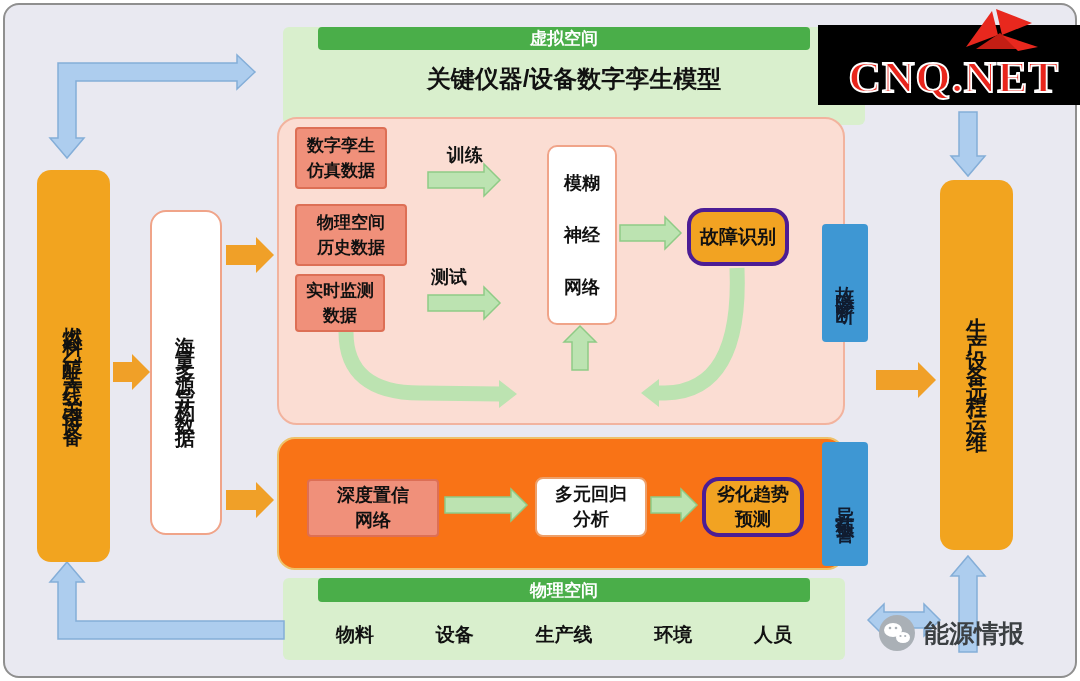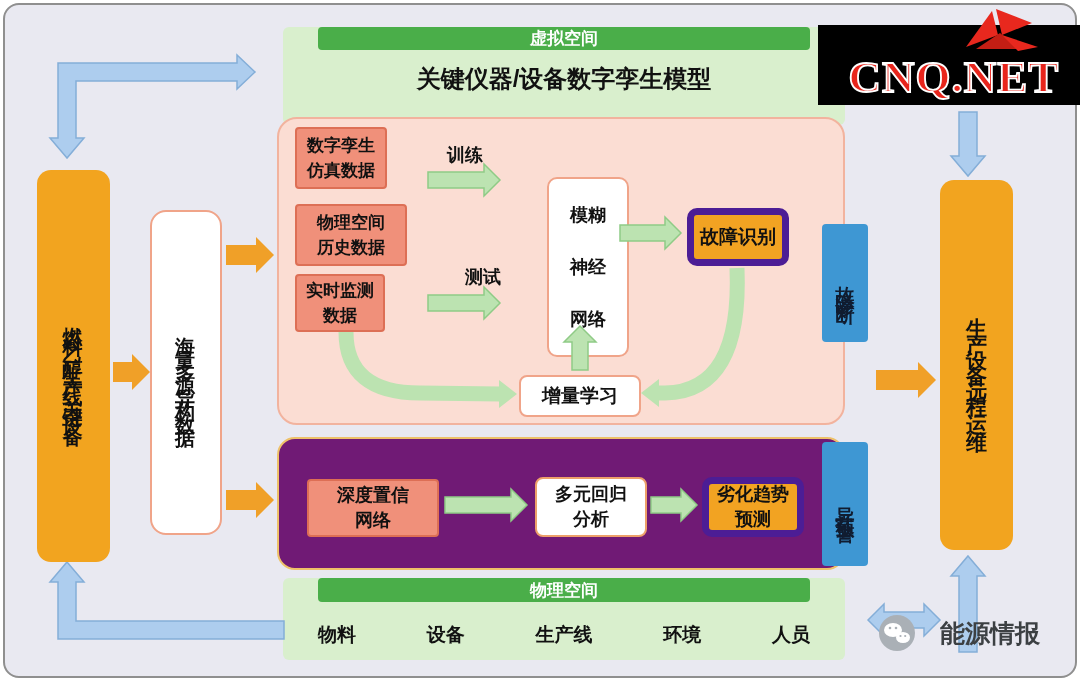--- a/index.html
+++ b/index.html
@@ -7,52 +7,52 @@
   .canvas{position:relative;width:1080px;height:681px;overflow:hidden;background:#ffffff;}
   .frame{position:absolute;inset:3px;border:2px solid #8f8f8f;border-radius:16px;background:#e9e9f1;}
   .arrows{position:absolute;left:0;top:0;z-index:2;pointer-events:none;}
   .blue{fill:#adcdee;stroke:#84aed8;stroke-width:1.5;}
   .green{fill:#bce3b1;stroke:#8fcb86;stroke-width:1.5;}
   .orangeA{fill:#f0a028;}
   .greenPath{fill:none;stroke:#bce3b1;stroke-width:15;}
   .greenHead{fill:#bce3b1;}
 
   .panel{position:absolute;z-index:1;}
-  .panel-virtual{left:283px;top:27px;width:562px;height:98px;background:#d9efcd;border-radius:6px;}
+  .panel-virtual{left:283px;top:27px;width:562px;height:98px;background:#d9efcd;border-radius:6px;padding-left:20px;}
   .panel-physical{left:283px;top:578px;width:562px;height:82px;background:#d9efcd;border-radius:6px;}
   .green-bar{position:absolute;left:35px;top:0;width:492px;height:23px;background:#4aae49;border-radius:4px;
              color:#ffffff;font-weight:bold;font-size:17px;display:flex;align-items:center;justify-content:center;z-index:3;}
   .vs-model{position:absolute;left:0;right:0;top:36px;text-align:center;font-size:24px;font-weight:bold;color:#111;z-index:3;}
-  .ps-items{position:absolute;left:0;right:0;bottom:12px;display:flex;justify-content:space-between;padding:0 35px;z-index:3;text-align:center;}
+  .ps-items{position:absolute;left:0;right:0;bottom:12px;display:flex;justify-content:space-between;padding:0 53px;z-index:3;text-align:center;}
   .ps-item{font-size:19px;font-weight:bold;color:#111;}
 
   .panel-fault{left:277px;top:117px;width:568px;height:308px;background:#fbddd3;border:2px solid #f2b39e;border-radius:20px;box-sizing:border-box;}
-  .panel-warning{left:277px;top:437px;width:568px;height:133px;background:#701a75;border:2px solid #eec169;border-radius:18px;box-sizing:border-box;}
+  .panel-warning{left:277px;top:437px;width:568px;height:133px;background:#f97316;border:2px solid #eec169;border-radius:18px;box-sizing:border-box;}
 
   .node{position:absolute;display:flex;align-items:center;justify-content:center;text-align:center;
         font-weight:bold;color:#111;white-space:pre-line;box-sizing:border-box;z-index:3;}
   .box-salmon{background:#f0907a;border:2px solid #dd6f55;border-radius:4px;}
   .box-white{background:#ffffff;border:2px solid #f0a489;border-radius:10px;}
-  .box-orange{background:#f2a322;border:7px solid #4c1d95;border-radius:10px;}
+  .box-orange{background:#f2a322;border:4px solid #4c1d95;border-radius:17px;}
 
   .vtext{writing-mode:vertical-rl;text-orientation:upright;}
   .big-orange{position:absolute;background:#f2a41f;border-radius:14px;display:flex;align-items:center;justify-content:center;
               font-weight:bold;color:#111;z-index:3;}
   .data-box{position:absolute;background:#ffffff;border:2px solid #f0a489;border-radius:16px;display:flex;align-items:center;justify-content:center;
             font-weight:bold;color:#111;z-index:3;box-sizing:border-box;}
   .tag{position:absolute;width:46px;background:#3e97d3;border-radius:4px;display:flex;align-items:center;justify-content:center;
        font-weight:bold;font-size:19px;color:#101c30;letter-spacing:6px;z-index:4;}
   .lbl{font-size:18px;font-weight:bold;color:#111;text-align:center;}
 
   .logo-box{position:absolute;left:818px;top:25px;width:272px;height:80px;background:#000000;z-index:6;}
   .logo-text{position:absolute;left:0;right:0;bottom:2px;text-align:center;font-family:"Liberation Serif","DejaVu Serif",serif;
              font-size:45px;font-weight:900;color:#e8251c;letter-spacing:1px;-webkit-text-stroke:1.8px #ffffff;}
   .logo-bird{position:absolute;right:48px;top:-18px;z-index:7;}
 
-  .watermark{position:absolute;left:878px;top:614px;display:flex;align-items:center;gap:24px;z-index:6;}
+  .watermark{position:absolute;left:878px;top:614px;display:flex;align-items:center;gap:8px;z-index:6;}
   .wm-text{font-size:25px;font-weight:bold;color:#3c4043;}
 </style>
 </head>
 <body>
 
 <div class="canvas">
   <div class="frame"></div>
 
   <svg class="arrows" width="1080" height="681" viewBox="0 0 1080 681">
 
@@ -99,26 +99,25 @@
   <div class="data-box vtext" style="left:150px;top:210px;width:72px;height:325px;font-size:20px;letter-spacing:13px;">海量多源异构数据</div>
 
   <div class="panel panel-fault">
     <div class="node box-salmon" style="left:16px;top:8px;width:92px;height:62px;font-size:17px;line-height:1.5;">数字孪生
 仿真数据</div>
     <div class="node box-salmon" style="left:16px;top:85px;width:112px;height:62px;font-size:17px;line-height:1.5;">物理空间
 历史数据</div>
     <div class="node box-salmon" style="left:16px;top:155px;width:90px;height:58px;font-size:17px;line-height:1.5;">实时监测
 数据</div>
     <div class="node lbl" style="left:158px;top:23px;width:56px;height:26px;">训练</div>
-    <div class="node lbl" style="left:176px;top:145px;width:56px;height:26px;">测试</div>
-    <div class="node box-white" style="left:268px;top:26px;width:82px;height:180px;font-size:18px;line-height:2.9;margin-top:32px;">模糊
+    <div class="node lbl" style="left:142px;top:145px;width:56px;height:26px;">测试</div>
+    <div class="node box-white" style="left:268px;top:26px;width:70px;height:180px;font-size:18px;line-height:2.9;">模糊
 神经
 网络</div>
     <div class="node box-orange" style="left:408px;top:89px;width:102px;height:58px;font-size:19px;">故障识别</div>
-    <div class="node box-white" style="left:240px;top:256px;width:122px;height:42px;font-size:19px;border-radius:8px;">增量学习</div>
   </div>
   <div class="tag vtext" style="left:822px;top:224px;height:118px;">故障诊断</div>
 
   <div class="panel panel-warning">
     <div class="node box-salmon" style="left:28px;top:40px;width:132px;height:58px;font-size:18px;line-height:1.4;">深度置信
 网络</div>
     <div class="node box-orange" style="left:423px;top:38px;width:102px;height:60px;font-size:18px;line-height:1.4;">劣化趋势
 预测</div>
     <div class="node box-white" style="left:256px;top:38px;width:112px;height:60px;font-size:18px;line-height:1.4;border-radius:8px;border-color:#eda06a;">多元回归
 分析</div>

